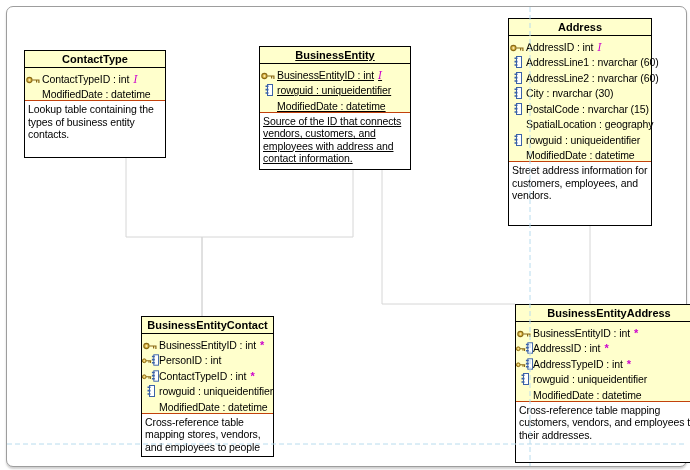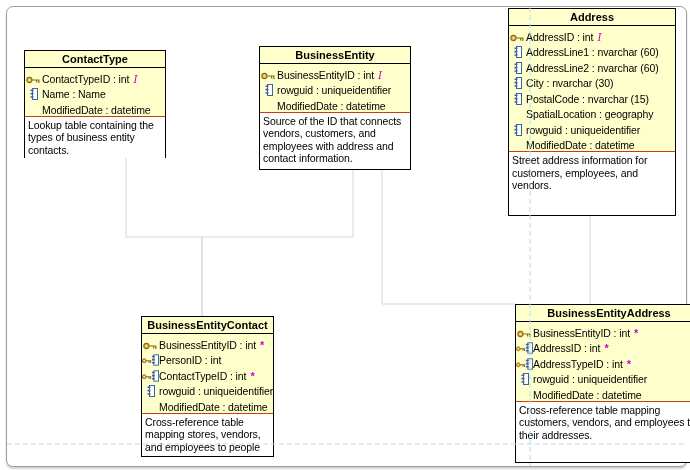--- a/index.html
+++ b/index.html
@@ -65,36 +65,27 @@
               <svg width="15" height="10" viewBox="0 0 15 10">
     <circle cx="3.4" cy="5" r="2.6" fill="#e3bf4f" stroke="#8a6914" stroke-width="1.1"></circle>
     <circle cx="3.4" cy="5" r="0.8" fill="#fffbe8"></circle>
     <path d="M6.2 5h7.3M10.6 5v2.6M12.9 5v3.1" stroke="#8a6914" stroke-width="1.2" fill="none"></path>
   </svg>
             </span>
             <span class="t-text">ContactTypeID : int</span>
             <span class="t-marker marker-index">I</span>
           </div>
           <div class="t-row">
-            <span class="t-icon">
-              <svg width="8" height="12" viewBox="0 0 8 12">
-    <rect x="2.5" y="0.5" width="5" height="11" fill="#ffffff" stroke="#3b62a8"></rect>
-    <path d="M0.5 2.2h3M0.5 5.6h3M0.5 9h3" stroke="#3b62a8" stroke-width="1.6"></path>
-  </svg>
-            </span>
-            <span class="t-text">Name : Name</span>
-          </div>
-          <div class="t-row">
             <span class="t-icon"></span>
             <span class="t-text">ModifiedDate : datetime</span>
           </div>
         </div>
         <div class="t-desc">Lookup table containing the types of business entity contacts.</div>
       </div>
-      <div class="table-box" style="left: 259px; top: 46px; width: 152px; height: 124px;">
+      <div class="table-box" style="left: 259px; top: 46px; width: 152px; height: 124px; text-decoration: underline;">
         <div class="t-title">BusinessEntity</div>
         <div class="t-cols">
           <div class="t-row">
             <span class="t-icon">
               <svg width="15" height="10" viewBox="0 0 15 10">
     <circle cx="3.4" cy="5" r="2.6" fill="#e3bf4f" stroke="#8a6914" stroke-width="1.1"></circle>
     <circle cx="3.4" cy="5" r="0.8" fill="#fffbe8"></circle>
     <path d="M6.2 5h7.3M10.6 5v2.6M12.9 5v3.1" stroke="#8a6914" stroke-width="1.2" fill="none"></path>
   </svg>
             </span>
@@ -110,21 +101,21 @@
             </span>
             <span class="t-text">rowguid : uniqueidentifier</span>
           </div>
           <div class="t-row">
             <span class="t-icon"></span>
             <span class="t-text">ModifiedDate : datetime</span>
           </div>
         </div>
         <div class="t-desc">Source of the ID that connects vendors, customers, and employees with address and contact information.</div>
       </div>
-      <div class="table-box" style="left: 508px; top: 8px; width: 168px; height: 208px;">
+      <div class="table-box" style="left: 508px; top: 18px; width: 144px; height: 208px;">
         <div class="t-title">Address</div>
         <div class="t-cols">
           <div class="t-row">
             <span class="t-icon">
               <svg width="15" height="10" viewBox="0 0 15 10">
     <circle cx="3.4" cy="5" r="2.6" fill="#e3bf4f" stroke="#8a6914" stroke-width="1.1"></circle>
     <circle cx="3.4" cy="5" r="0.8" fill="#fffbe8"></circle>
     <path d="M6.2 5h7.3M10.6 5v2.6M12.9 5v3.1" stroke="#8a6914" stroke-width="1.2" fill="none"></path>
   </svg>
             </span>

